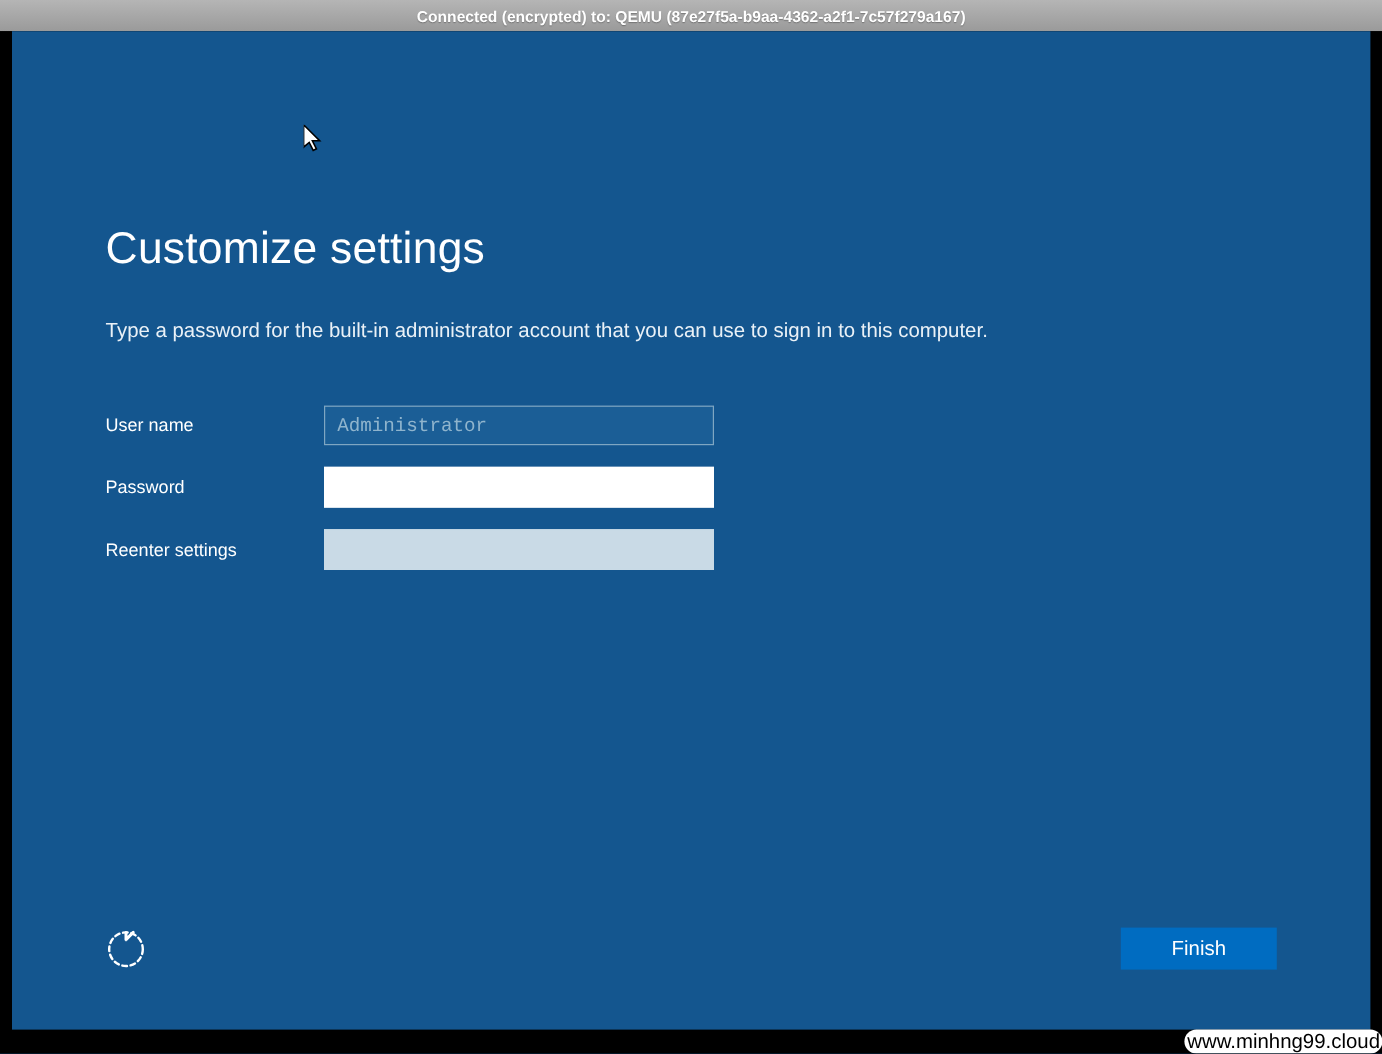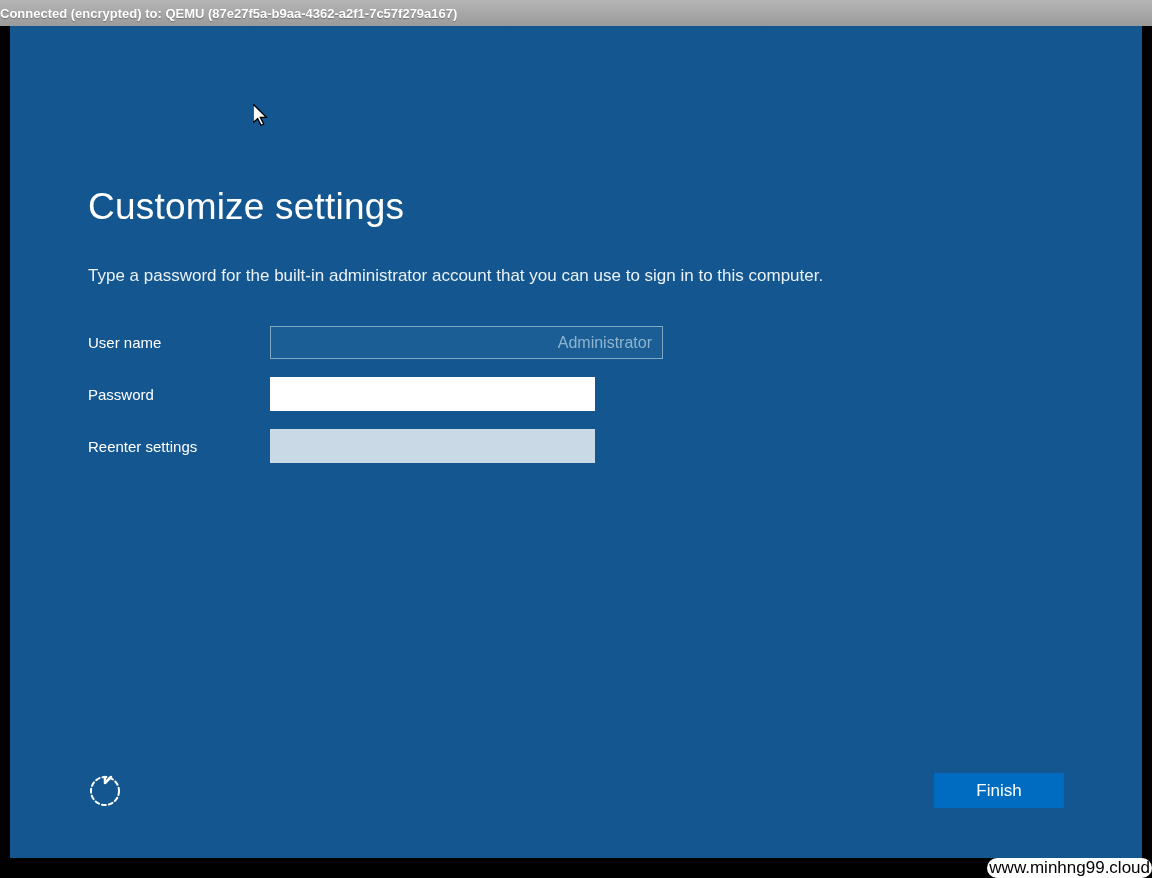--- a/index.html
+++ b/index.html
@@ -17,21 +17,21 @@
     }
     .vnc-titlebar {
       width: 100%;
       height: 26px;
       background: linear-gradient(to bottom, #b5b5b5, #9a9a9a);
       color: #fff;
       font-size: 13px;
       font-weight: bold;
       display: flex;
       align-items: center;
-      justify-content: flex-start;
+      justify-content: center;
       font-family: Arial, sans-serif;
       text-shadow: 0 1px 1px rgba(0,0,0,0.3);
     }
     .outer-black {
       position: absolute;
       top: 26px;
       left: 0;
       right: 0;
       bottom: 0;
       background: #000;
@@ -50,43 +50,42 @@
     }
     .page-title {
       font-size: 37px;
       font-weight: 300;
       margin-bottom: 38px;
       letter-spacing: 0.2px;
     }
     .instruction {
       font-size: 17px;
       font-weight: 400;
-      margin-bottom: 40px;
+      margin-bottom: 52px;
       color: #eaf1f7;
     }
     .form-row {
       display: flex;
       align-items: center;
       margin-bottom: 18px;
     }
     .form-label {
       width: 182px;
       font-size: 15px;
       font-weight: 400;
     }
     .text-input {
-      width: 393px;
+      width: 325px;
       height: 33px;
       border: 1px solid #7fa6c2;
       background: #1b5e96;
       color: #a0bdd2;
       font-size: 16px;
       padding: 0 10px;
-      font-family: Liberation Sans, sans-serif;
-      text-align: right;
+      font-family: Liberation Mono, monospace;
     }
     .text-input.readonly {
       background: #1b5e96;
       color: #8fb4cd;
     }
     .password-input {
       width: 325px;
       height: 34px;
       border: 1px solid #fff;
       background: #fff;

